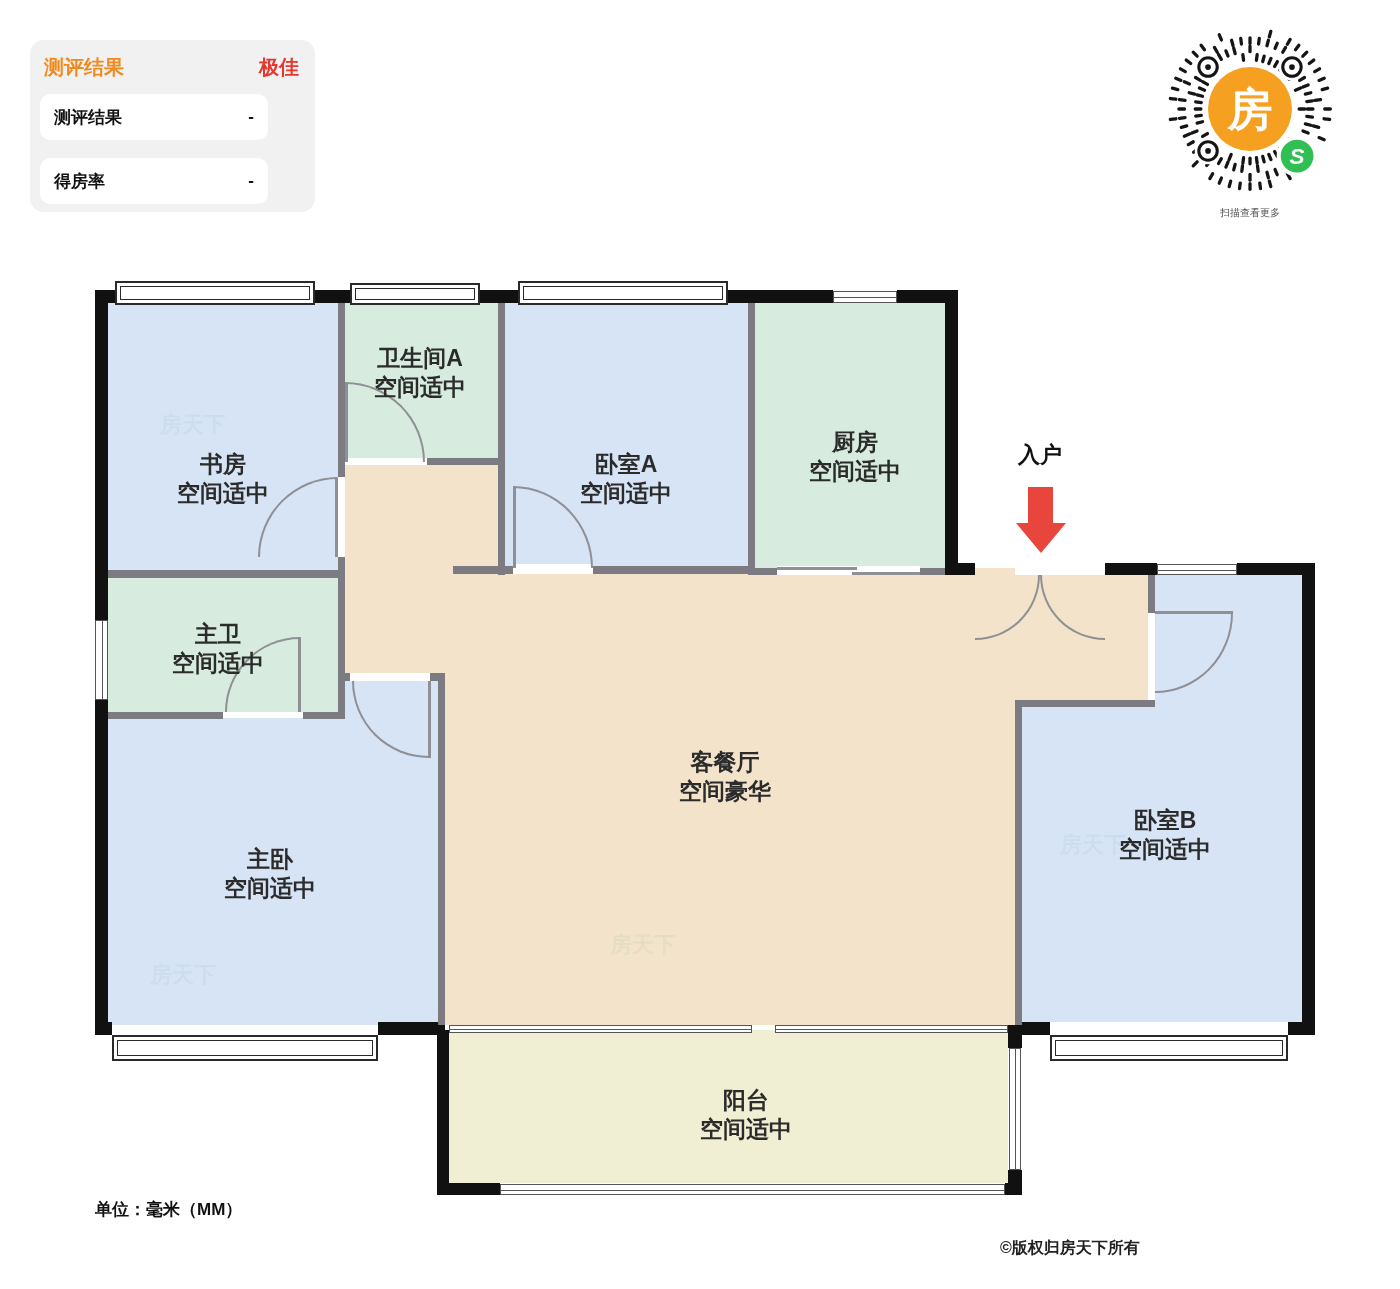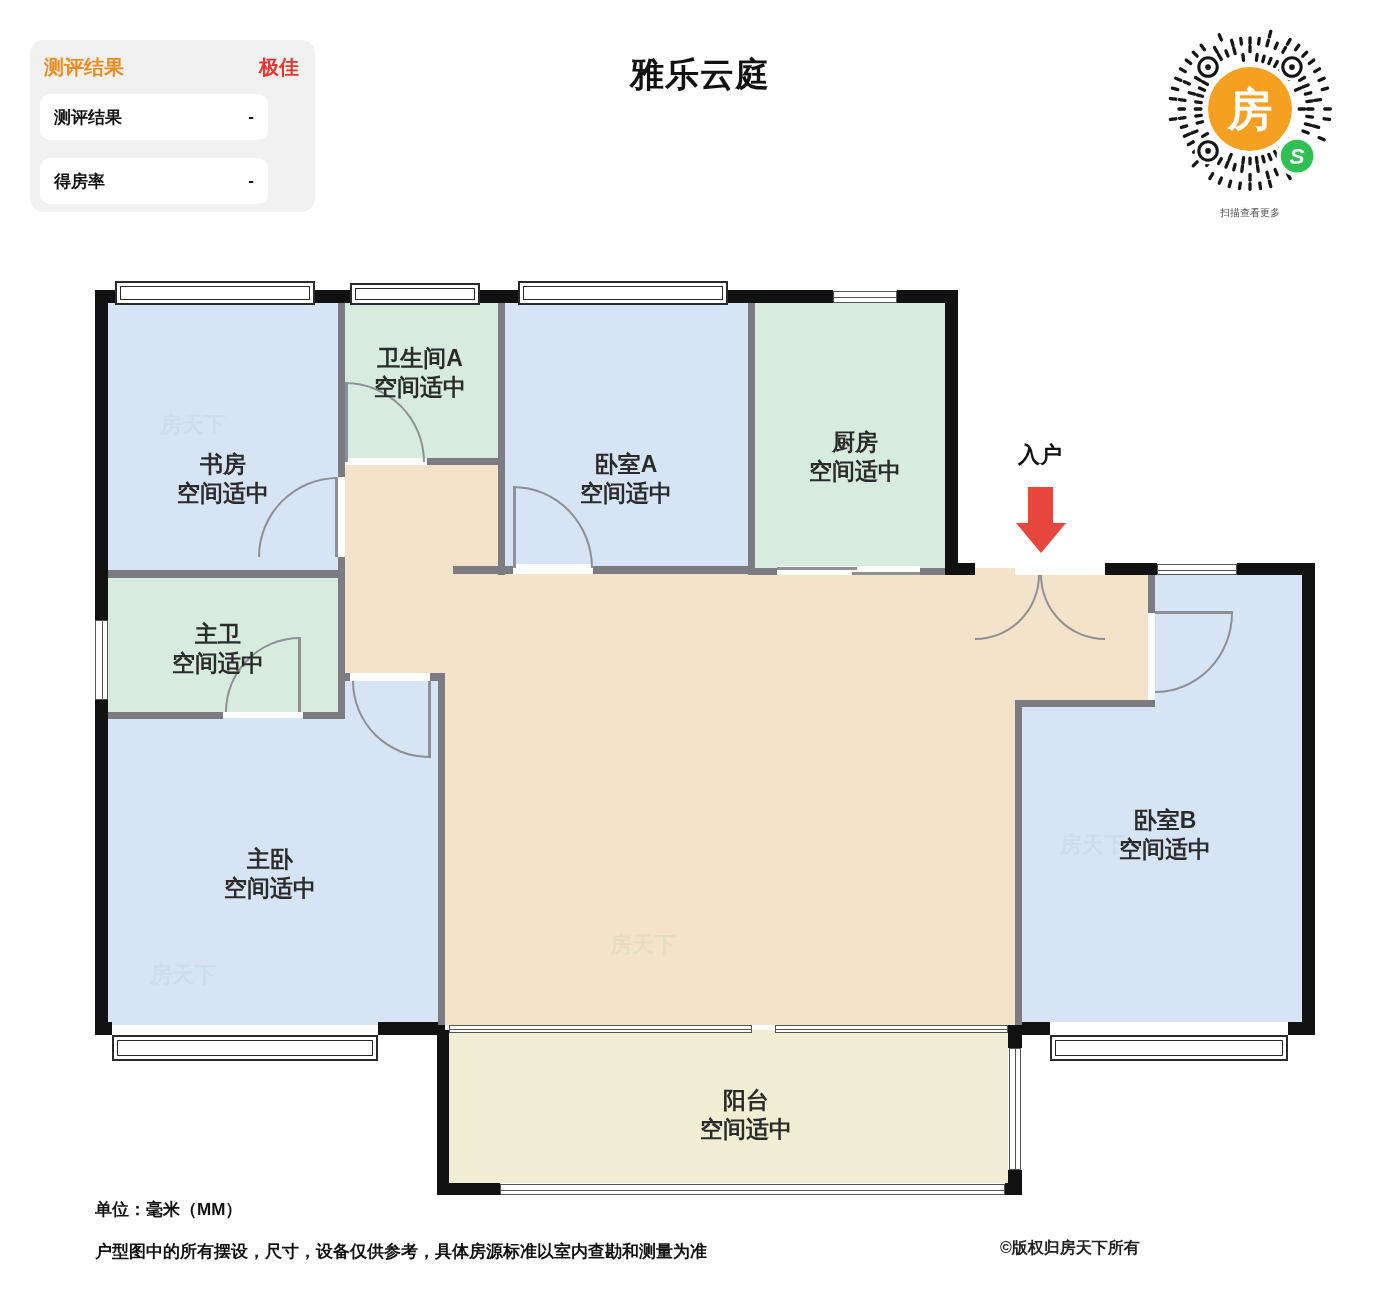--- a/index.html
+++ b/index.html
@@ -57,21 +57,20 @@
     <div class="ep-row" style="top:54px;">
       <span>测评结果</span>
       <span>-</span>
     </div>
     <div class="ep-row" style="top:118px;">
       <span>得房率</span>
       <span>-</span>
     </div>
   </div>
 
-  <div id="page-title">雅乐云庭</div>
 
   <div id="qr-wrap">
     <svg viewBox="0 0 170 170" width="174" height="174">
       <g id="qr-burst" stroke="#151515" stroke-width="3.2" stroke-linecap="round">
           <line x1="133" y1="85" x2="138.5" y2="85"></line>
           <line x1="141" y1="85" x2="146.5" y2="85"></line>
           <line x1="158" y1="85" x2="163.5" y2="85"></line>
           <line x1="140.52091223693338" y1="92.30946676432289" x2="145.97385897448933" y2="93.02736082153316"></line>
           <line x1="157.37547488028815" y1="94.52841203206377" x2="162.82842161784413" y2="95.24630608927404"></line>
           <line x1="139.0918462721878" y1="99.49386652574117" x2="144.4044383167777" y2="100.91737127380503"></line>
@@ -345,30 +344,33 @@
     <span>空间适中</span>
   </div>
   <div class="rl" style="left:755px;top:428px;">
     <span>厨房</span><br>
     <span>空间适中</span>
   </div>
   <div class="rl" style="left:118px;top:620px;">
     <span>主卫</span><br>
     <span>空间适中</span>
   </div>
+  <div class="rl" style="left:625px;top:748px;">
+    <span>客餐厅</span><br>
+    <span>空间豪华</span>
+  </div>
   <div class="rl" style="left:170px;top:845px;">
     <span>主卧</span><br>
     <span>空间适中</span>
   </div>
   <div class="rl" style="left:1065px;top:806px;">
     <span>卧室B</span><br>
     <span>空间适中</span>
   </div>
   <div class="rl" style="left:646px;top:1086px;">
     <span>阳台</span><br>
     <span>空间适中</span>
   </div>
 
   <div id="ft-unit">单位：毫米（MM）</div>
-  <div id="ft-disclaimer">户型图中的所有摆设，尺寸，设备仅供参考，具体房源标准以室内查勘和测量为准</div>
   <div id="ft-copyright">©版权归房天下所有</div>
 
 </div>
 
 </body></html>

